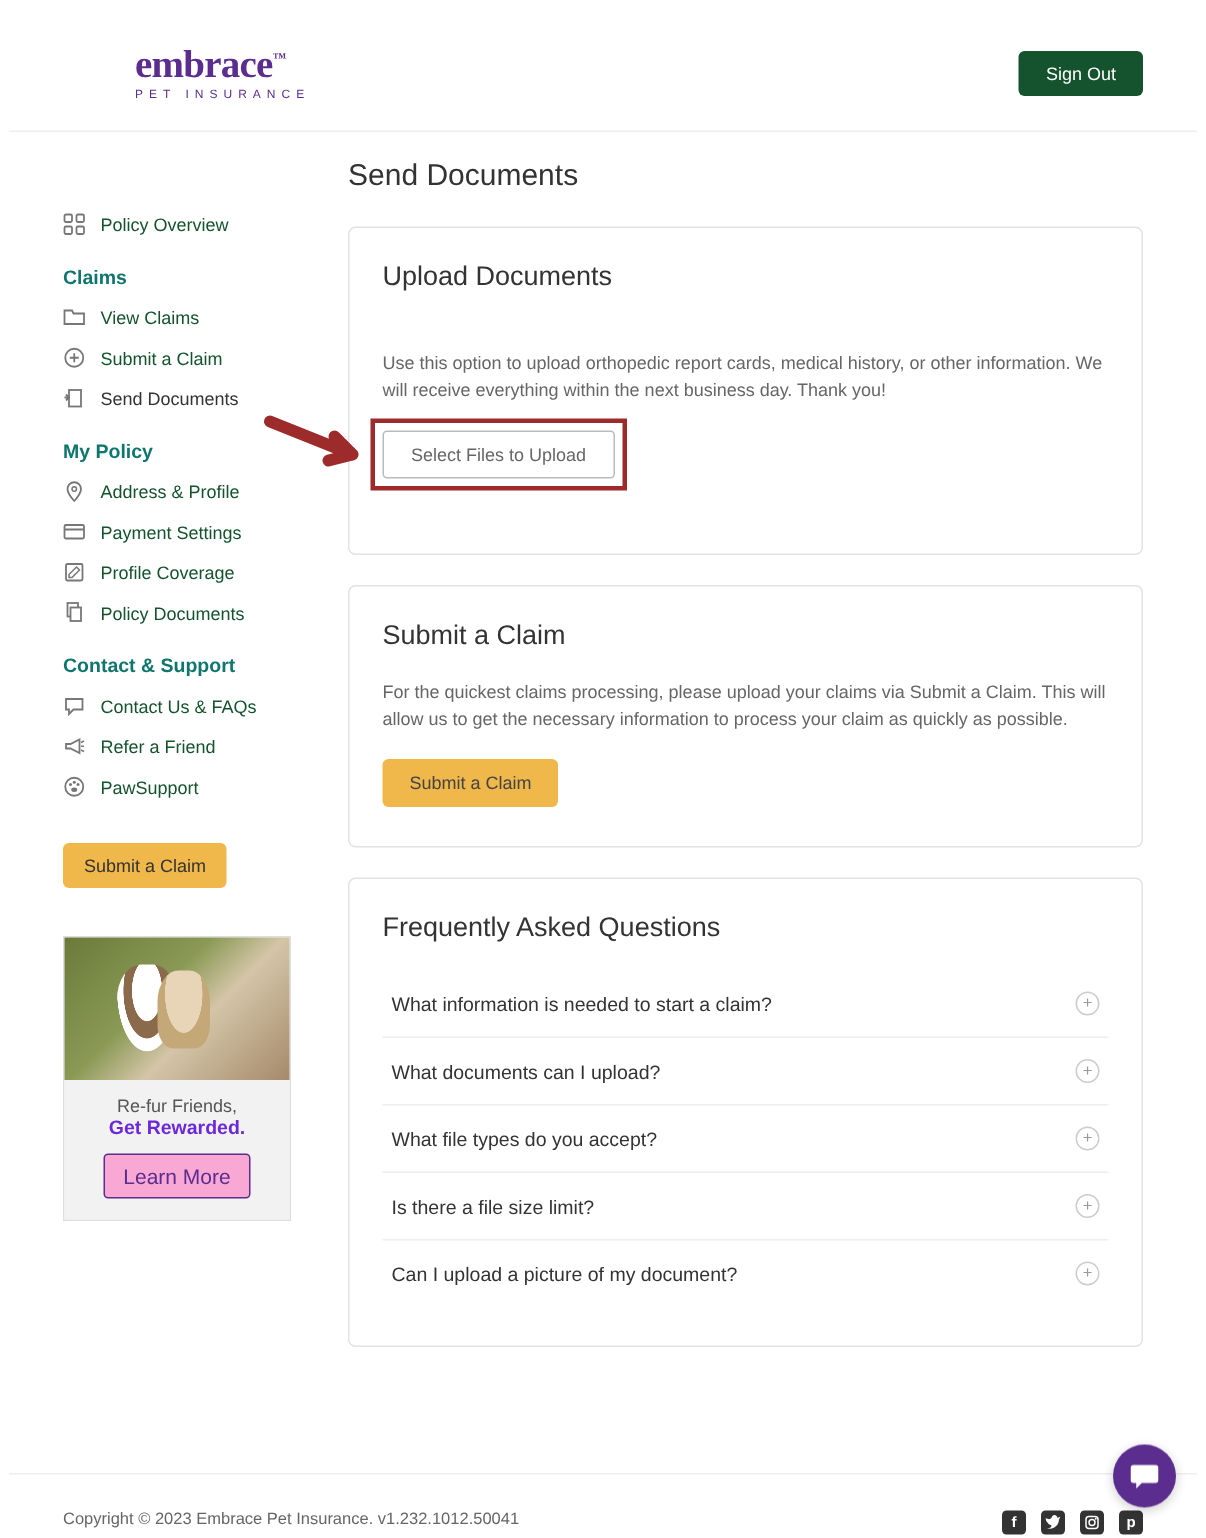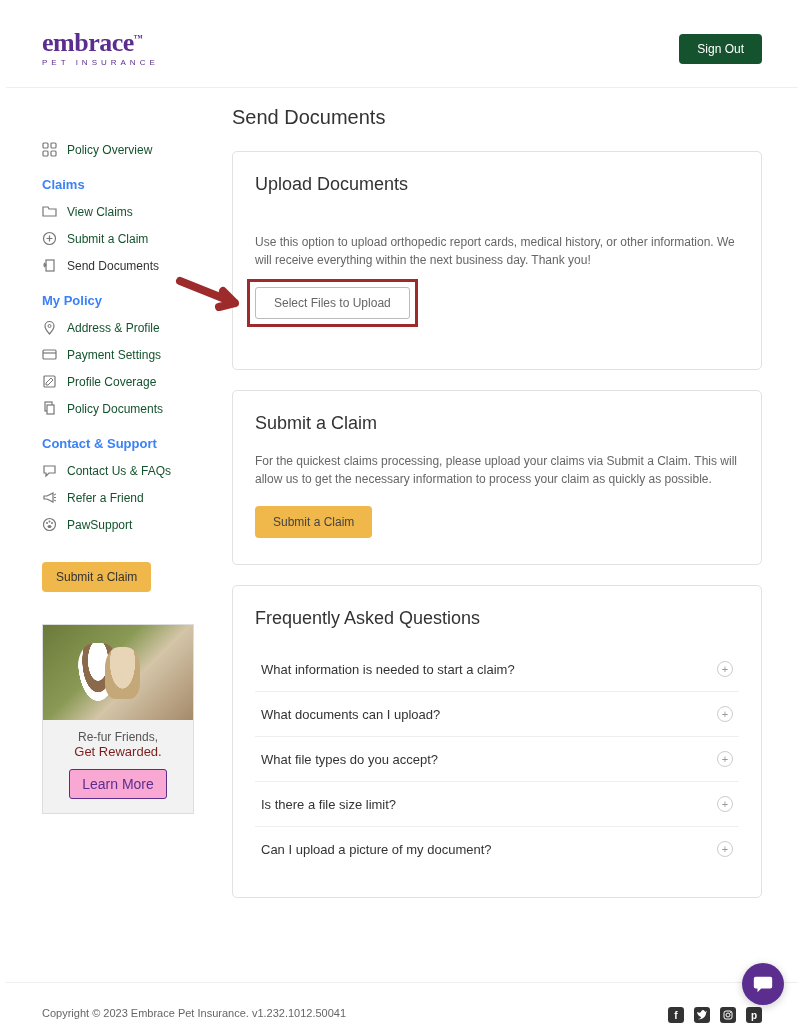--- a/index.html
+++ b/index.html
@@ -1,37 +1,37 @@
 <!DOCTYPE html>
 <html><head>
 <meta charset="utf-8">
 <style>
 * { box-sizing: border-box; margin: 0; padding: 0; }
 body { font-family: -apple-system, BlinkMacSystemFont, "Segoe UI", Arial, sans-serif; background: #fff; color: #333; font-size: 13px; }
 .page { width: 804px; margin: 0 auto; padding: 0 6px; }
 .header { display: flex; justify-content: space-between; align-items: center; padding: 30px 36px 20px 36px; border-bottom: 1px solid #eee; }
-.logo-wrap { display: flex; flex-direction: column; }
+.logo-wrap { display: flex; flex-direction: column; margin-left: 48px; }
 .logo-main { font-family: Georgia, serif; font-size: 26px; font-weight: bold; color: #5b2d8e; letter-spacing: -0.5px; line-height: 1; }
 .logo-tm { font-size: 9px; color: #5b2d8e; vertical-align: super; }
 .logo-sub { font-size: 8px; letter-spacing: 4px; color: #5b2d8e; margin-top: 2px; }
 .btn-signout { background: #14532d; color: #fff; border: none; border-radius: 4px; padding: 8px 18px; font-size: 12px; cursor: pointer; }
 .container { display: flex; padding: 18px 36px 40px 36px; gap: 40px; }
 .sidebar { width: 150px; flex-shrink: 0; padding-top: 30px; }
 .nav-item { display: flex; align-items: center; gap: 10px; padding: 6px 0; color: #14532d; font-size: 12px; cursor: pointer; }
 .nav-item.active { color: #333; }
-.nav-section { font-size: 13px; font-weight: 600; color: #3b82f6; margin: 14px 0 6px 0; }
+.nav-section { font-size: 13px; font-weight: 600; color: #0f766e; margin: 14px 0 6px 0; }
 .nav-icon { width: 15px; height: 15px; display: inline-flex; align-items: center; justify-content: center; color: #777; }
 .sidebar .btn-submit { background: #f0b74a; border: none; border-radius: 4px; padding: 8px 14px; font-size: 12px; color: #333; cursor: pointer; margin-top: 24px; }
 .promo { margin-top: 32px; border: 1px solid #ddd; width: 152px; }
 .promo-img { height: 95px; background: linear-gradient(135deg, #6b7a3a 0%, #8a9a55 40%, #d4c5a8 60%, #a58a6a 100%); position: relative; overflow: hidden; }
 .promo-img::before { content:""; position:absolute; left:35px; top:18px; width:40px; height:58px; background: radial-gradient(ellipse at 50% 30%, #fff 0%, #fff 35%, #8a6a4a 36%, #8a6a4a 55%, #fff 56%, #fff 70%, transparent 71%); border-radius: 40% 40% 30% 30%; }
 .promo-img::after { content:""; position:absolute; left:62px; top:22px; width:35px; height:52px; background: radial-gradient(ellipse at 50% 30%, #e8d5b8 0%, #e8d5b8 50%, #c4a878 51%, #c4a878 100%); border-radius: 40% 40% 30% 30%; }
 .promo-text { text-align: center; padding: 10px 8px 14px 8px; background: #f2f2f2; }
 .promo-line1 { font-size: 12px; color: #555; }
-.promo-line2 { font-size: 13px; font-weight: normal; color: #7f1d1d; margin-bottom: 10px; }
+.promo-line2 { font-size: 13px; font-weight: bold; color: #6d28d9; margin-bottom: 10px; }
 .btn-learn { border: 1px solid #5b2d8e; background: #f9a8d4; color: #5b2d8e; font-size: 14px; padding: 6px 12px; border-radius: 3px; cursor: pointer; font-weight: 400; }
 .main { flex: 1; }
 .page-title { font-size: 20px; color: #333; margin-bottom: 22px; font-weight: 500; }
 .card { border: 1px solid #e2e2e2; border-radius: 5px; padding: 22px 22px 26px 22px; margin-bottom: 20px; }
 .card h2 { font-size: 18px; color: #333; font-weight: 500; margin-bottom: 18px; }
 .card p { font-size: 12px; color: #666; line-height: 1.5; margin-bottom: 18px; }
 .upload-wrap { position: relative; display: inline-block; }
 .btn-select { border: 1px solid #bbb; background: #fff; color: #666; font-size: 12px; padding: 8px 18px; border-radius: 3px; cursor: pointer; }
 .highlight-box { position: absolute; border: 3px solid #9e2b2b; top: -8px; left: -8px; right: -8px; bottom: -8px; pointer-events: none; }
 .arrow { position: absolute; left: -80px; top: -14px; pointer-events: none; }

